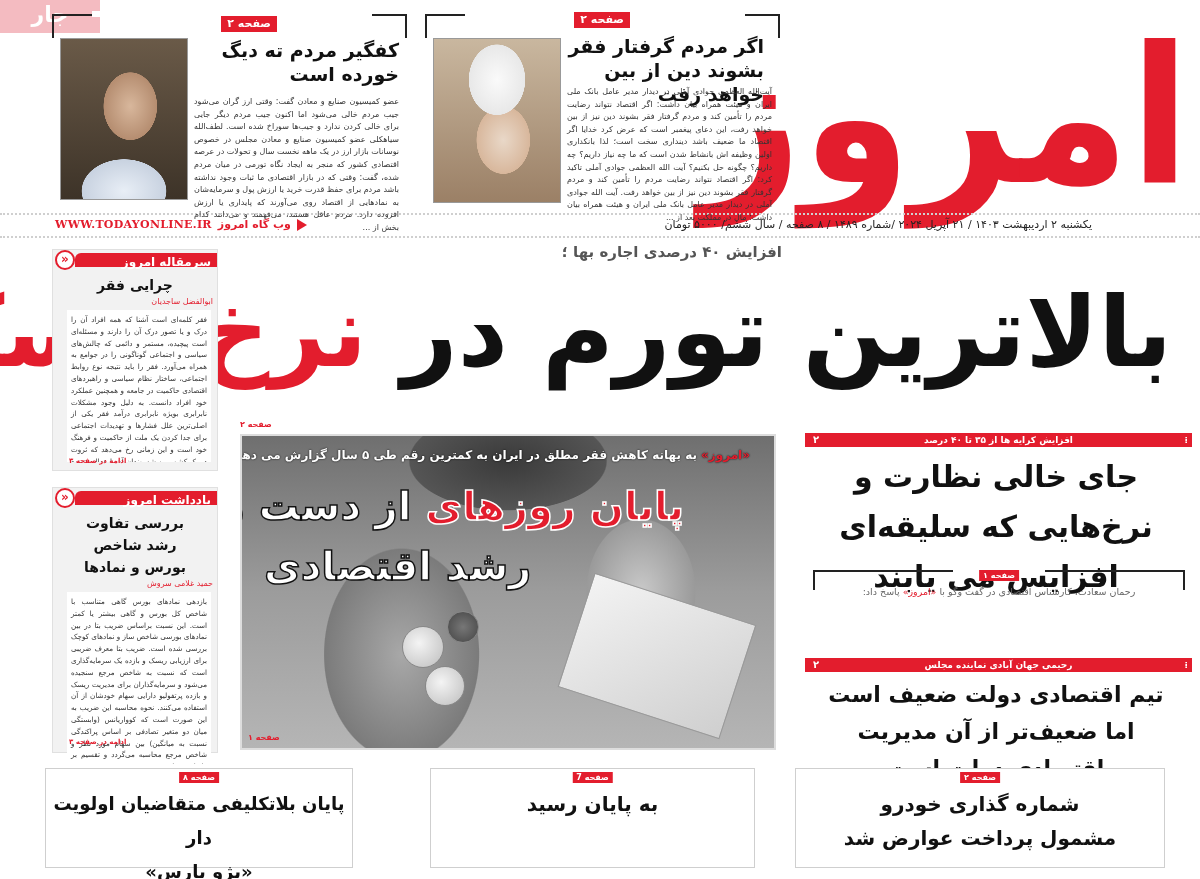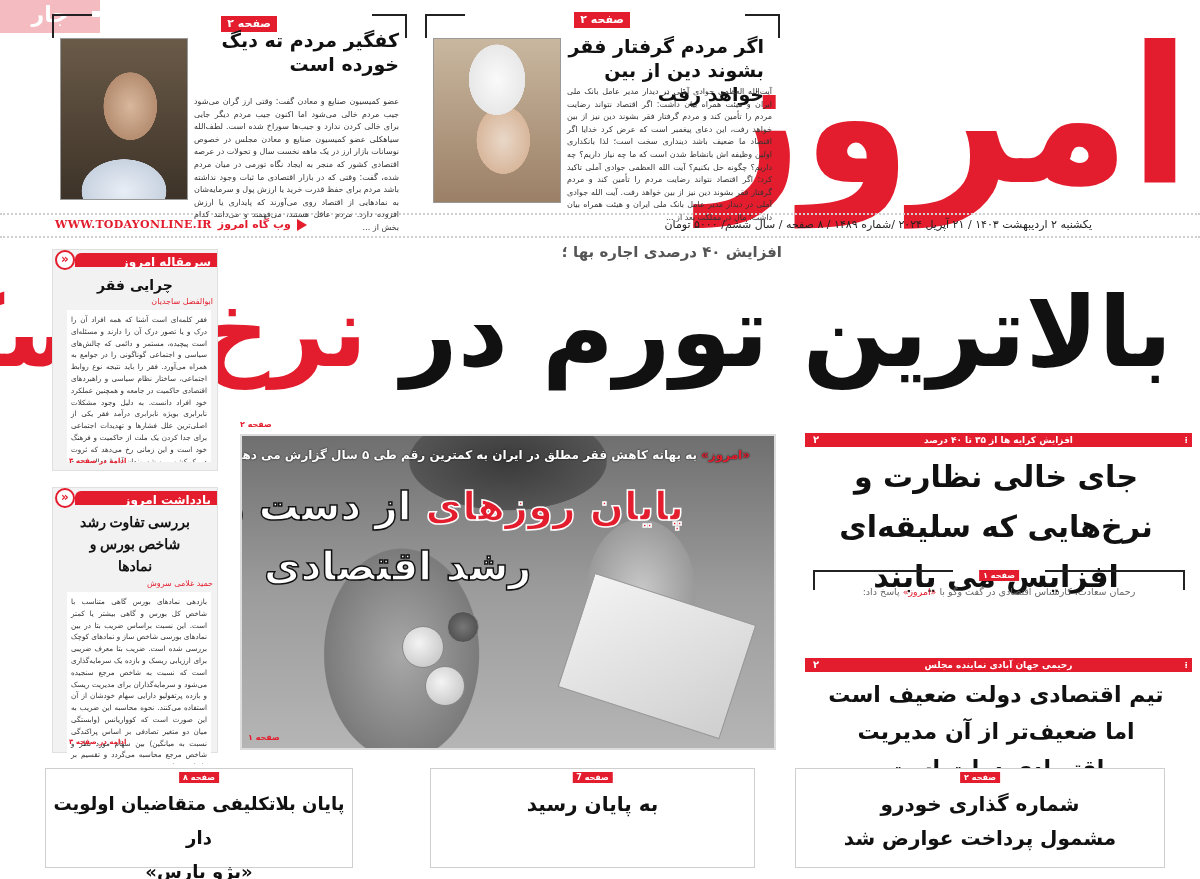--- a/index.html
+++ b/index.html
@@ -112,21 +112,21 @@
   <p style="right:8px; top:72px; width:205px;">آیت‌الله العظمی جوادی آملی در دیدار مدیر عامل بانک ملی ایران و هیئت همراه بیان داشت: اگر اقتصاد نتواند رضایت مردم را تأمین کند و مردم گرفتار فقر بشوند دین نیز از بین خواهد رفت، این دعای پیغمبر است که عرض کرد خدایا اگر اقتصاد ما ضعیف باشد دینداری سخت است؛ لذا بانکداری اولین وظیفه اش بانشاط شدن است که ما چه نیاز داریم؟ چه داریم؟ چگونه حل بکنیم؟ آیت الله العظمی جوادی آملی تاکید کرد: اگر اقتصاد نتواند رضایت مردم را تأمین کند و مردم گرفتار فقر بشوند دین نیز از بین خواهد رفت. آیت الله جوادی آملی در دیدار مدیر عامل بانک ملی ایران و هیئت همراه بیان داشت: مال در مملکت بعد از ...</p>
 </div>
 
 <div class="abs teaser" style="left:52px; width:355px;">
   <div class="frame-tl"></div>
   <div class="corner-l"></div>
   <div class="corner-r"></div>
   <div class="gap" style="left:40px; width:280px;"></div>
   <span class="tag page-tag" style="right:130px; top:2px;">صفحه ۲</span>
   <div class="photo" style="left:8px; top:24px; width:128px; height:162px; background: radial-gradient(ellipse 38px 48px at 55% 42%, #d8b79c 0%, #b58d70 70%, transparent 71%), radial-gradient(ellipse 60px 45px at 50% 95%, #e8eef6 0%, #c8d2e0 70%, transparent 71%), linear-gradient(180deg,#6a5a48,#3d3328);"></div>
-  <h2 style="right:8px; top:14px; width:205px;">کفگیر مردم ته دیگ خورده است</h2>
+  <h2 style="right:8px; top:24px; width:205px;">کفگیر مردم ته دیگ خورده است</h2>
   <p style="right:8px; top:82px; width:205px;">عضو کمیسیون صنایع و معادن گفت: وقتی ارز گران می‌شود جیب مردم خالی می‌شود اما اکنون جیب مردم دیگر جایی برای خالی کردن ندارد و جیب‌ها سوراخ شده است. لطف‌الله سیاهکلی عضو کمیسیون صنایع و معادن مجلس در خصوص نوسانات بازار ارز در یک ماهه نخست سال و تحولات در عرصه اقتصادی کشور که منجر به ایجاد نگاه تورمی در میان مردم شده، گفت: وقتی که در بازار اقتصادی ما ثبات وجود نداشته باشد مردم برای حفظ قدرت خرید یا ارزش پول و سرمایه‌شان به نمادهایی از اقتصاد روی می‌آورند که پایداری یا ارزش افزوده دارد. مردم عاقل هستند، می‌فهمند و می‌دانند کدام بخش از ...</p>
 </div>
 
 <div class="abs kicker">افزایش ۴۰ درصدی اجاره بها ؛</div>
 <div class="abs headline">
   <span class="black">بالاترین تورم در</span>
   <span class="hl-red">نرخ مسکن</span>
 </div>
 <div class="abs small-page top-page">صفحه ۲</div>
 
@@ -159,21 +159,21 @@
     <span>فقر کلمه‌ای است آشنا که همه افراد آن را درک و یا تصور درک آن را دارند و مسئله‌ای است پیچیده، مستمر و دائمی که چالش‌های سیاسی و اجتماعی گوناگونی را در جوامع به همراه می‌آورد. فقر را باید نتیجه نوع روابط اجتماعی، ساختار نظام سیاسی و راهبردهای اقتصادی حاکمیت در جامعه و همچنین عملکرد خود افراد دانست. به دلیل وجود مشکلات نابرابری بویژه نابرابری درآمد فقر یکی از اصلی‌ترین علل فشارها و تهدیدات اجتماعی برای جدا کردن یک ملت از حاکمیت و فرهنگ خود است و این زمانی رخ می‌دهد که ثروت در یک کشور بین شهروندان آن با عدالت توزیع نشده باشد.</span>
   </div>
   <span class="abs col-cont" style="left:16px; top:207px;">ادامه در صفحه ۳</span>
 </div>
 
 <div class="abs col-box" style="top:487px; height:266px;">
   <div class="col-head">
     <div class="bar">یادداشت امروز</div>
     <div class="dbl">«</div>
   </div>
-  <div class="col-title" style="padding: 4px 18px 0; font-family: Liberation Serif, serif;">بررسی تفاوت رشد شاخص بورس و نمادها</div>
+  <div class="col-title" style="padding: 4px 18px 0;">بررسی تفاوت رشد شاخص بورس و نمادها</div>
   <div class="col-author">حمید غلامی سروش</div>
   <div class="col-body" style="height:172px; overflow:hidden;">
     <span>بازدهی نمادهای بورس گاهی متناسب با شاخص کل بورس و گاهی بیشتر یا کمتر است. این نسبت براساس ضریب بتا در بین نمادهای بورسی شاخص ساز و نمادهای کوچک بررسی شده است. ضریب بتا معرف ضریبی برای ارزیابی ریسک و بازده یک سرمایه‌گذاری است که نسبت به شاخص مرجع سنجیده می‌شود و سرمایه‌گذاران برای مدیریت ریسک و بازده پرتفولیو دارایی سهام خودشان از آن استفاده می‌کنند. نحوه محاسبه این ضریب به این صورت است که کوواریانس (وابستگی میان دو متغیر تصادفی بر اساس پراکندگی نسبت به میانگین) بین سهام مورد نظر و شاخص مرجع محاسبه می‌گردد و تقسیم بر واریانس شاخص مرجع می‌شود.</span>
   </div>
   <span class="abs col-cont" style="left:16px; top:250px;">ادامه در صفحه ۳</span>
 </div>
 
 <div class="abs rbar" style="top:433px;">
   <span class="dots">⁞</span>
   <span>افزایش کرایه ها از ۳۵ تا ۴۰ درصد</span>

